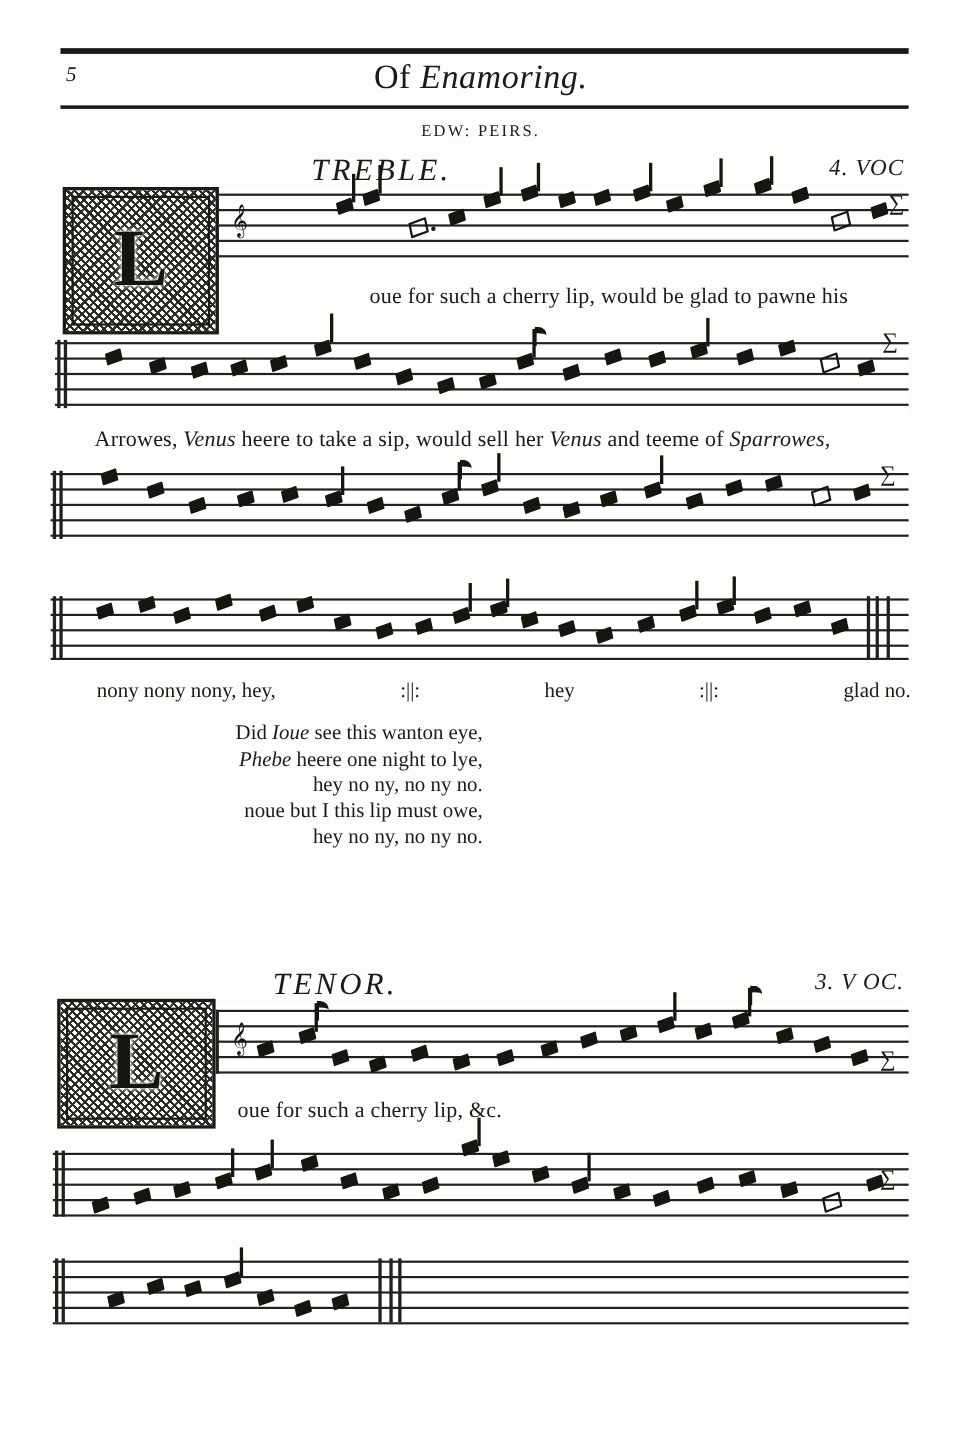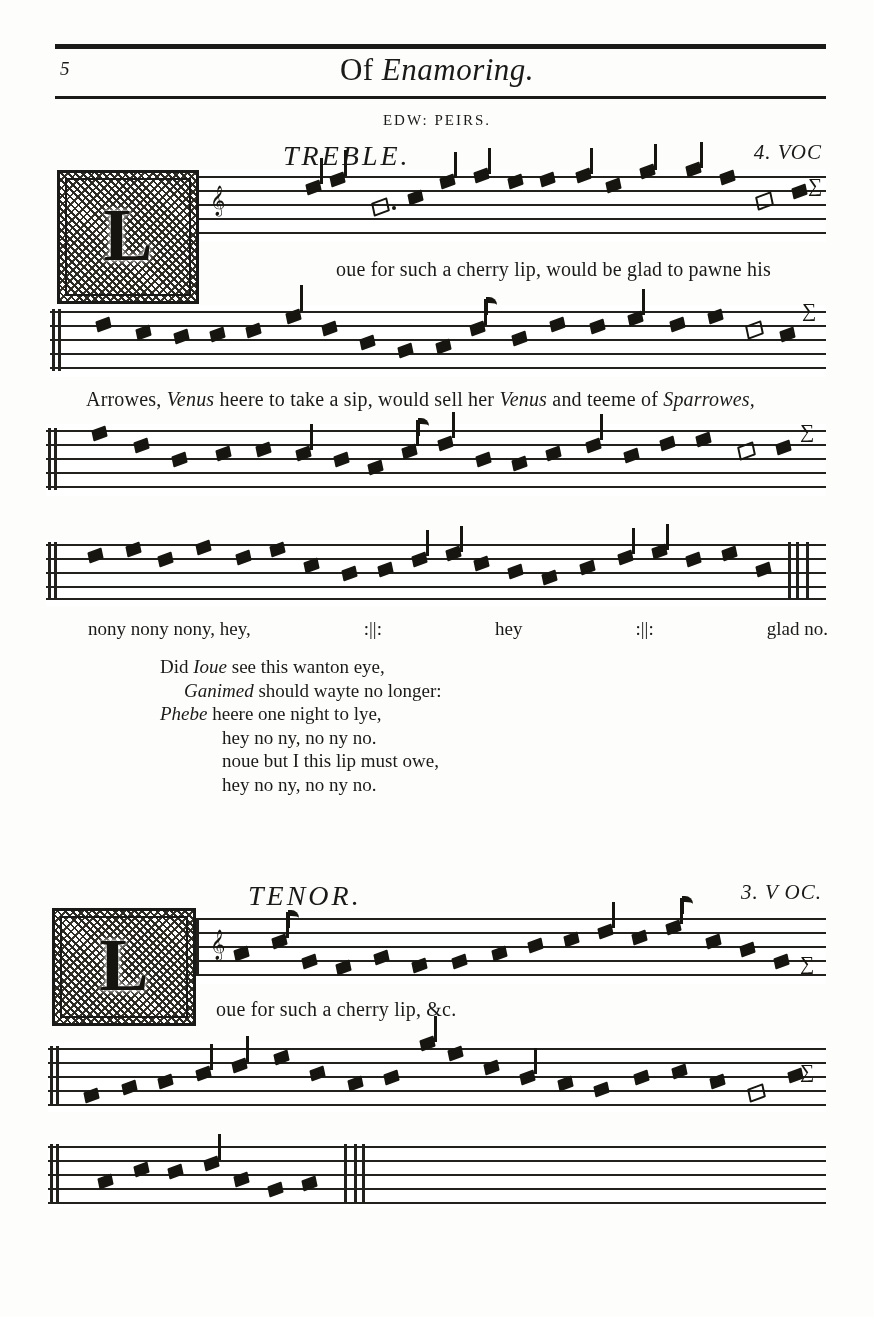--- a/index.html
+++ b/index.html
@@ -193,21 +193,21 @@
   }
 
   
   .verse {
     position: absolute;
     left: 160px;
     top: 655px;
     font-size: 19px;
     line-height: 23.5px;
   }
-  .verse div { white-space: nowrap; }
+  .verse div { white-space: nowrap; text-align: right; }
   .verse i { font-style: italic; }
   .v-i1 { padding-left: 0px; }
   .v-i2 { padding-left: 24px; }
   .v-i3 { padding-left: 0px; }
   .v-i4 { padding-left: 24px; }
   .v-i5 { padding-left: 62px; }
 </style>
 </head>
 <body>
 
@@ -383,21 +383,20 @@
   <div class="lyric-spread" style="left:88px; top:618px;">
     <span>nony nony nony, hey,</span>
     <span class="repeat">:||:</span>
     <span>hey</span>
     <span class="repeat">:||:</span>
     <span>glad no.</span>
   </div>
 
   <div class="verse">
     <div class="v-i1">Did <i>Ioue</i> see this wanton eye,</div>
-    <div class="v-i2"><i>Ganimed</i> should wayte no longer:</div>
     <div class="v-i3"><i>Phebe</i> heere one night to lye,</div>
     <div class="v-i5">hey no ny, no ny no.</div>
     <div class="v-i5">noue but I this lip must owe,</div>
     <div class="v-i5">hey no ny, no ny no.</div>
   </div>
 
   <div class="part-label" style="left:248px; top:880px;">TENOR.</div>
   <div class="voice-label" style="right:52px; top:880px;">3. V OC.</div>
 
   <div class="system" style="left:196px; top:912px; width:630px; height:72px;">

